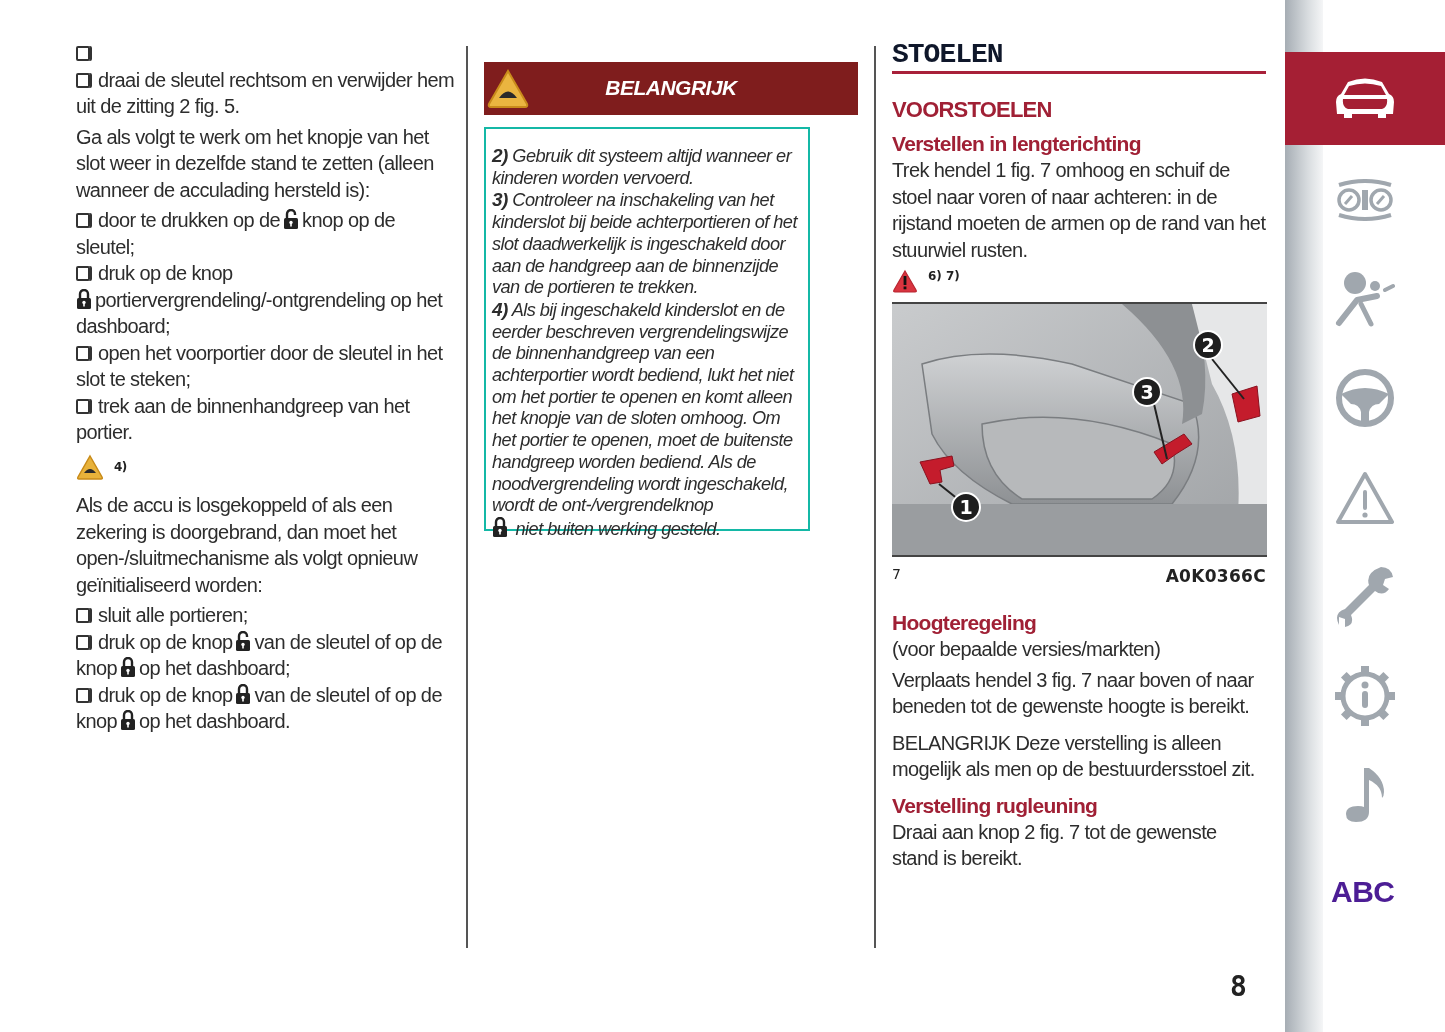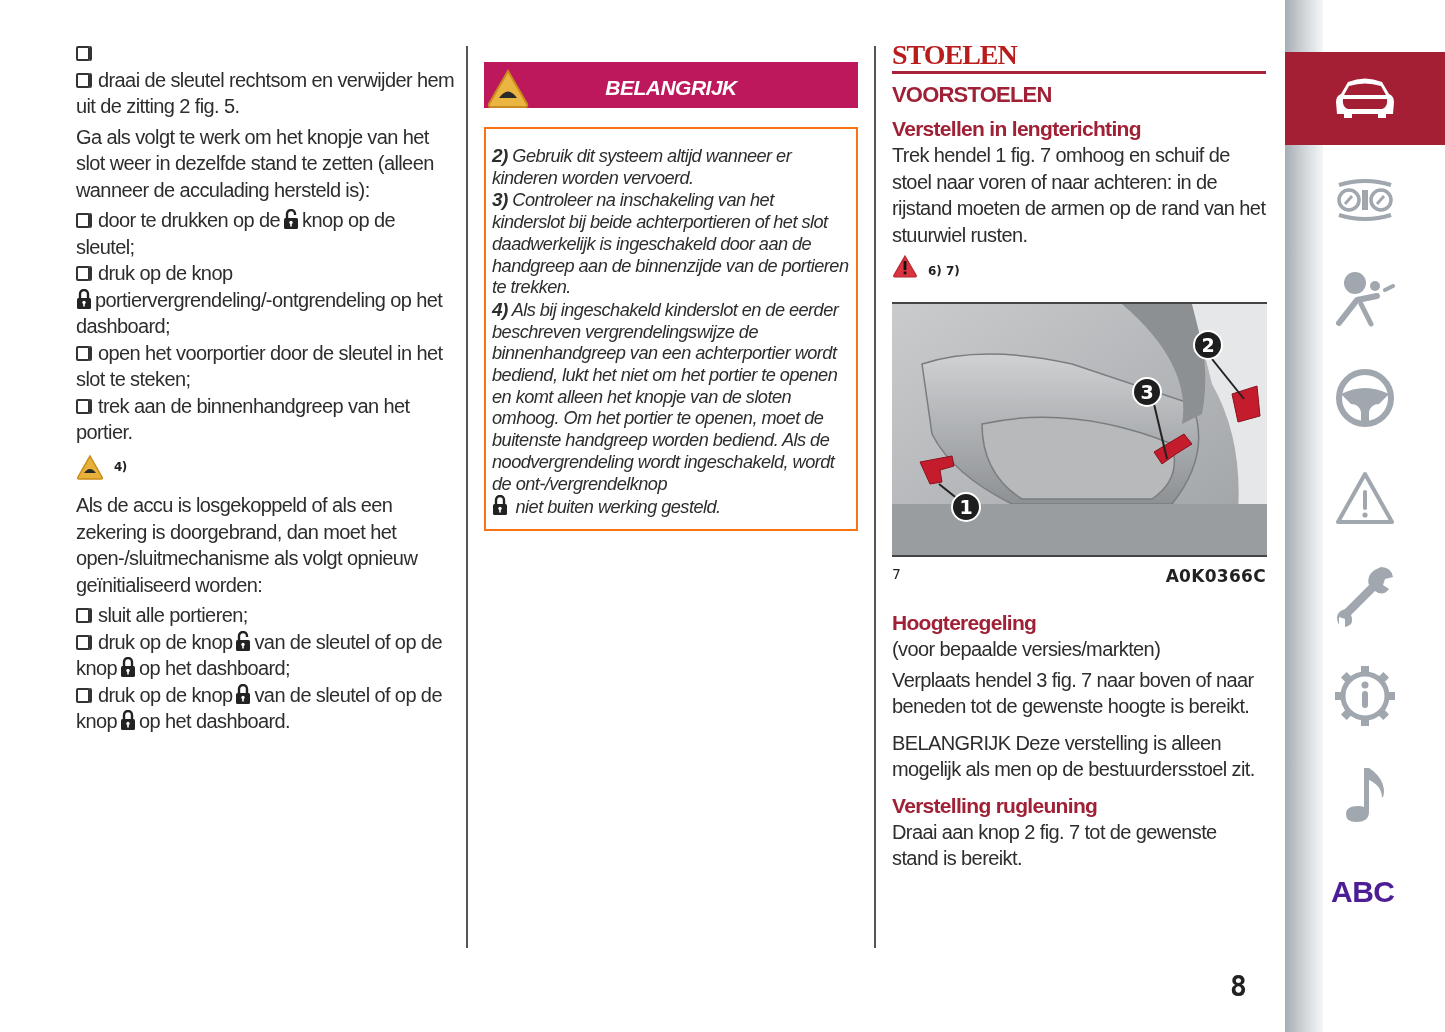--- a/index.html
+++ b/index.html
@@ -13,37 +13,37 @@
   .divider { position: absolute; top: 46px; width: 2px; height: 902px; background: #555; }
 
   .body-text { font-size: 20px; line-height: 26.5px; letter-spacing: -0.6px; font-family: "Liberation Sans", sans-serif; color: #2d2d2d; }
   .para { margin-bottom: 4px; }
   .bullet-line { display: block; }
   .chk { display: inline-block; width: 14px; height: 15px; border: 2px solid #333; border-radius: 2px; margin-right: 8px; vertical-align: -1px; box-shadow: 2px 0 0 #333; }
 
   .lock { display: inline-block; width: 16px; height: 20px; position: relative; vertical-align: -2px; margin: 0 3px; }
   .lock svg { width: 16px; height: 20px; display: block; }
 
-  .note-ref { display: flex; align-items: flex-end; gap: 10px; margin: 8px 0 12px 0; }
+  .note-ref { display: flex; align-items: flex-start; gap: 10px; margin: 8px 0 12px 0; }
   .note-ref .num { font-size: 12px; font-weight: bold; font-family: "DejaVu Sans", sans-serif; color: #222; }
 
   .h-sub { color: #a02035; font-weight: bold; font-size: 21px; letter-spacing: -0.7px; font-family: "Liberation Sans", sans-serif; margin-top: 10px; line-height: 26px; }
 
   
-  .warn-head { position: absolute; left: 484px; top: 62px; width: 374px; height: 46px; background: #be185d; }
+  .warn-head { position: absolute; left: 484px; top: 62px; width: 374px; height: 53px; background: #7f1d1d; }
   .warn-head .title { position: absolute; left: 0; right: 0; top: 14px; text-align: center; color: #fff; font-weight: bold; font-style: italic; font-size: 21px; letter-spacing: -0.5px; padding-left: 0px; font-family: "Liberation Sans", sans-serif; }
   .warn-head .icon { position: absolute; left: 2px; top: 6px; }
-  .warn-body { position: absolute; left: 484px; top: 127px; width: 374px; height: 404px; border: 2px solid #f97316; padding: 16px 6px 0 6px; }
+  .warn-body { position: absolute; left: 484px; top: 127px; width: 326px; height: 404px; border: 2px solid #14b8a6; padding: 16px 6px 0 6px; }
   .warn-body .item { font-style: italic; font-size: 18.2px; line-height: 21.7px; letter-spacing: -0.55px; font-family: "Liberation Sans", sans-serif; color: #2d2d2d; }
   .warn-body .item b { font-style: italic; font-size: 19px; }
 
   
-  .h-main { color: #b91c1c; font-weight: bold; font-size: 28px; letter-spacing: -1px; font-family: Liberation Serif, serif; line-height: 30px; }
+  .h-main { color: #0f172a; font-weight: bold; font-size: 28px; letter-spacing: -1px; font-family: Liberation Mono, monospace; line-height: 30px; }
   .h-rule { height: 3px; background: #a8203a; margin-top: 1px; width: 374px; }
-  .h-sec { color: #a02035; font-weight: bold; font-size: 22px; letter-spacing: -0.8px; font-family: "Liberation Sans", sans-serif; margin-top: 8px; line-height: 26px; }
+  .h-sec { color: #a02035; font-weight: bold; font-size: 22px; letter-spacing: -0.8px; font-family: "Liberation Sans", sans-serif; margin-top: 23px; line-height: 26px; }
 
   .figure { position: absolute; left: 892px; top: 302px; width: 375px; height: 255px; border-top: 2px solid #444; border-bottom: 2px solid #444; background: #bfc2c4; overflow: hidden; }
   .fig-caption { position: absolute; left: 892px; top: 566px; width: 374px; font-size: 13px; font-weight: bold; font-family: "DejaVu Sans", sans-serif; color: #222; }
   .fig-caption .num { position: absolute; left: 0; font-weight: normal; font-size: 14px; }
   .fig-caption .code { position: absolute; right: 0; font-size: 17px; letter-spacing: 0.3px; }
 
   .callout { position: absolute; width: 30px; height: 30px; border-radius: 50%; background: #1e1e1e; border: 2px solid #fff; color: #fff; font-weight: bold; font-size: 19px; text-align: center; line-height: 26px; font-family: "DejaVu Sans", sans-serif; }
 
   .page-num { position: absolute; left: 1230px; top: 970px; font-size: 28px; font-weight: bold; color: #222; font-family: "DejaVu Sans Mono", monospace; letter-spacing: -1px; }
 

